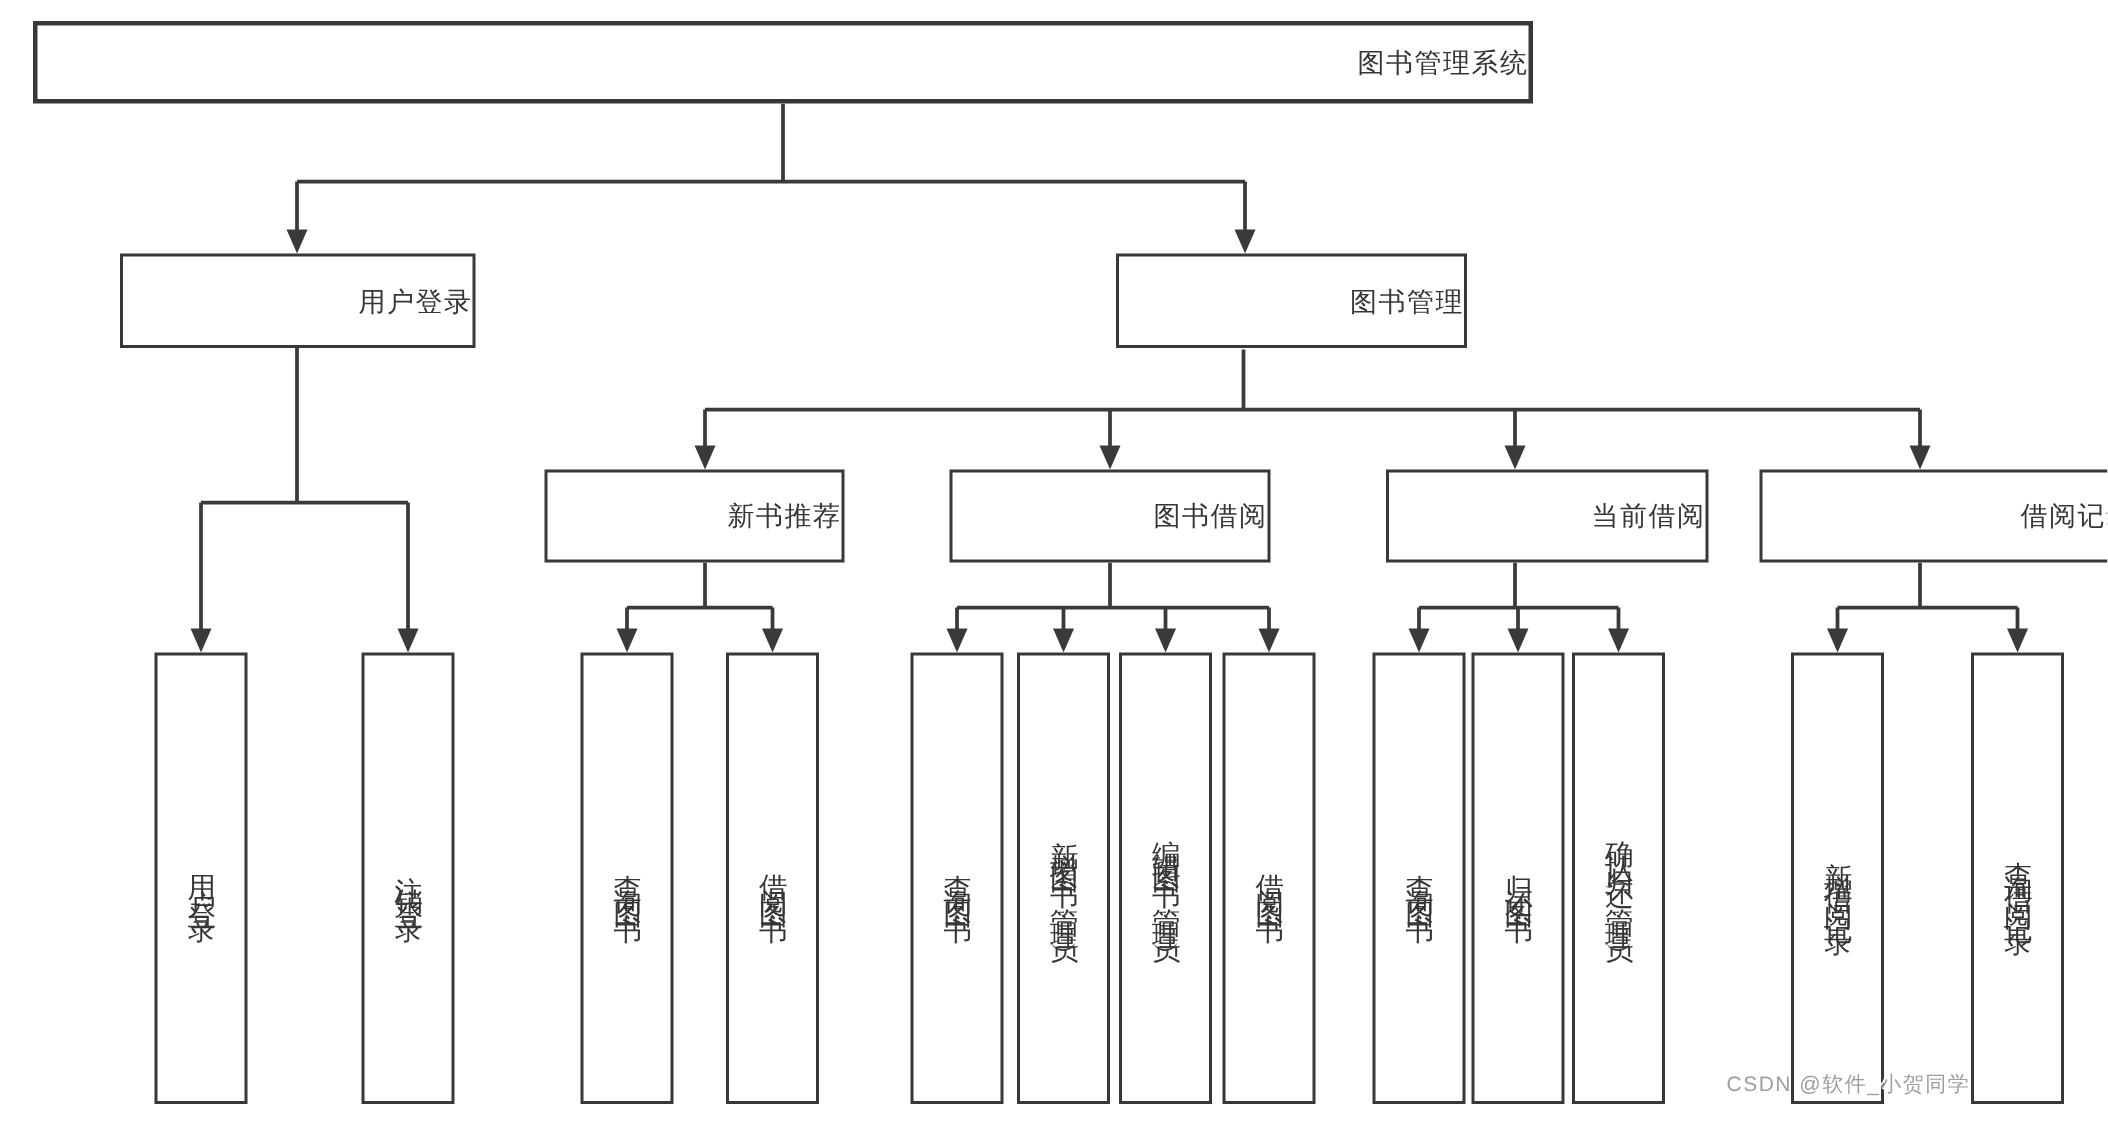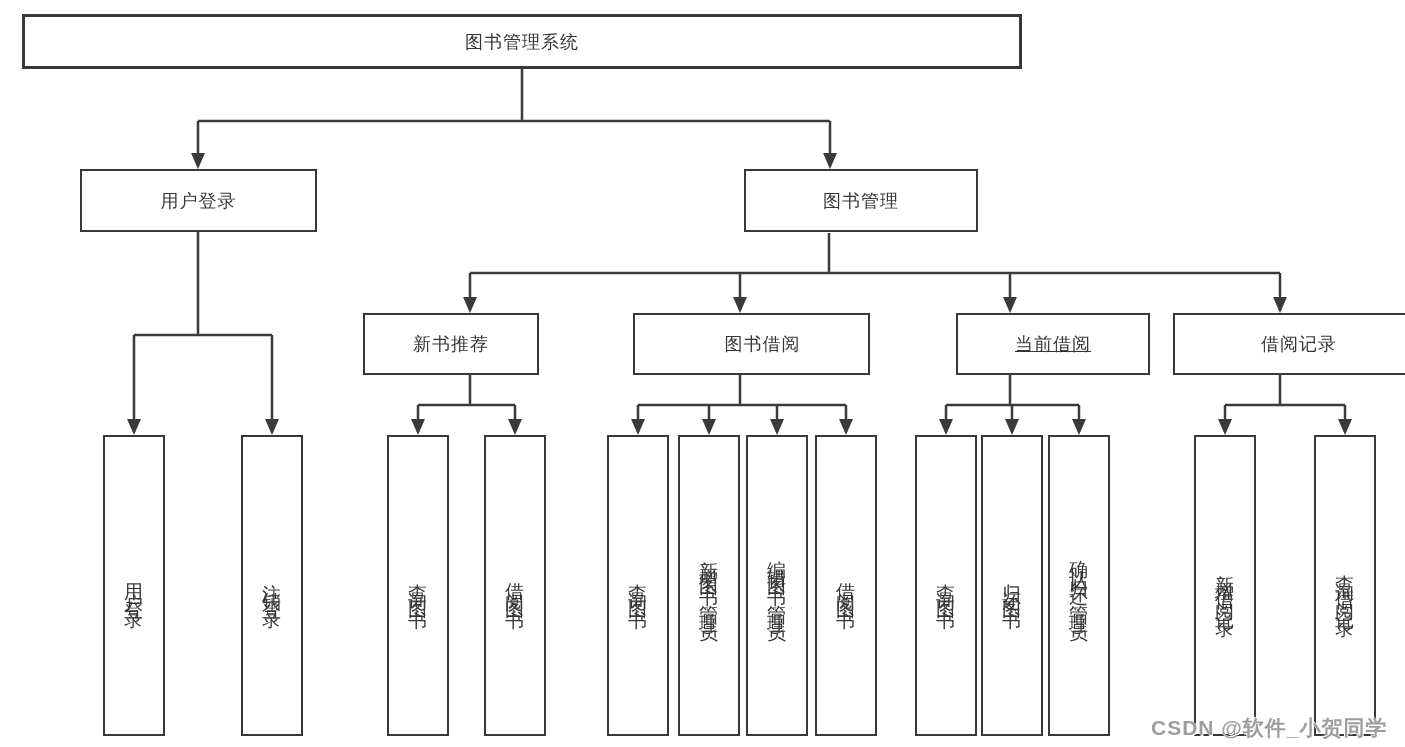--- a/index.html
+++ b/index.html
@@ -18,21 +18,21 @@
     width: 1405px;
     height: 747px;
     pointer-events: none;
   }
   .node {
     position: absolute;
     background: #ffffff;
     border: 2px solid #383838;
     display: flex;
     align-items: center;
-    justify-content: center;
+    justify-content: flex-end;
     color: #363636;
     font-size: 18px;
     letter-spacing: 1px;
     z-index: 2;
   }
   .node-root   { left: 22px;  top: 14px;  width: 1000px; height: 55px; border-width: 3px; }
   .node-l2     { top: 169px; height: 63px; }
   .node-l3     { top: 313px; height: 62px; }
   .leaf {
     position: absolute;
@@ -52,27 +52,26 @@
     font-size: 19px;
     line-height: 1;
     letter-spacing: 9px;
     color: #363636;
     white-space: nowrap;
   }
   .watermark {
     position: absolute;
     left: 1151px;
     top: 714px;
-    font-size: 21px;
+    font-size: 14px;
     color: #9e9e9e;
     text-shadow: 1px 1px 0 #ffffff, -1px -1px 0 #ffffff;
     letter-spacing: 1px;
     z-index: 5;
     white-space: nowrap;
-    font-weight: bold;
   }
 </style>
 </head>
 <body>
 
 <div class="canvas">
 
   <svg class="connectors" viewBox="0 0 1405 747" aria-hidden="true">
     <g stroke="#3a3a3a" stroke-width="2.5" fill="none">
 
@@ -120,27 +119,27 @@
     <span>图书管理系统</span>
   </div>
 
   <div class="node node-l2" style="left:80px; width:237px;">
     <span>用户登录</span>
   </div>
   <div class="node node-l2" style="left:712px; width:234px;margin-left:32px;">
     <span>图书管理</span>
   </div>
 
-  <div class="node node-l3" style="left:363px; width:176px;">
+  <div class="node node-l3" style="left:363px; width:200px;">
     <span>新书推荐</span>
   </div>
-  <div class="node node-l3" style="left:633px; width:237px;padding-left:22px;">
+  <div class="node node-l3" style="left:633px; width:214px;padding-left:22px;">
     <span>图书借阅</span>
   </div>
-  <div class="node node-l3" style="left:956px; width:194px;text-decoration:underline;">
+  <div class="node node-l3" style="left:924px; width:215px;">
     <span>当前借阅</span>
   </div>
   <div class="node node-l3" style="left:1173px; width:252px;">
     <span>借阅记录</span>
   </div>
 
   <div class="leaf" style="left:103px;">
     <span class="vtxt">用户登录</span>
   </div>
   <div class="leaf" style="left:241px;">

